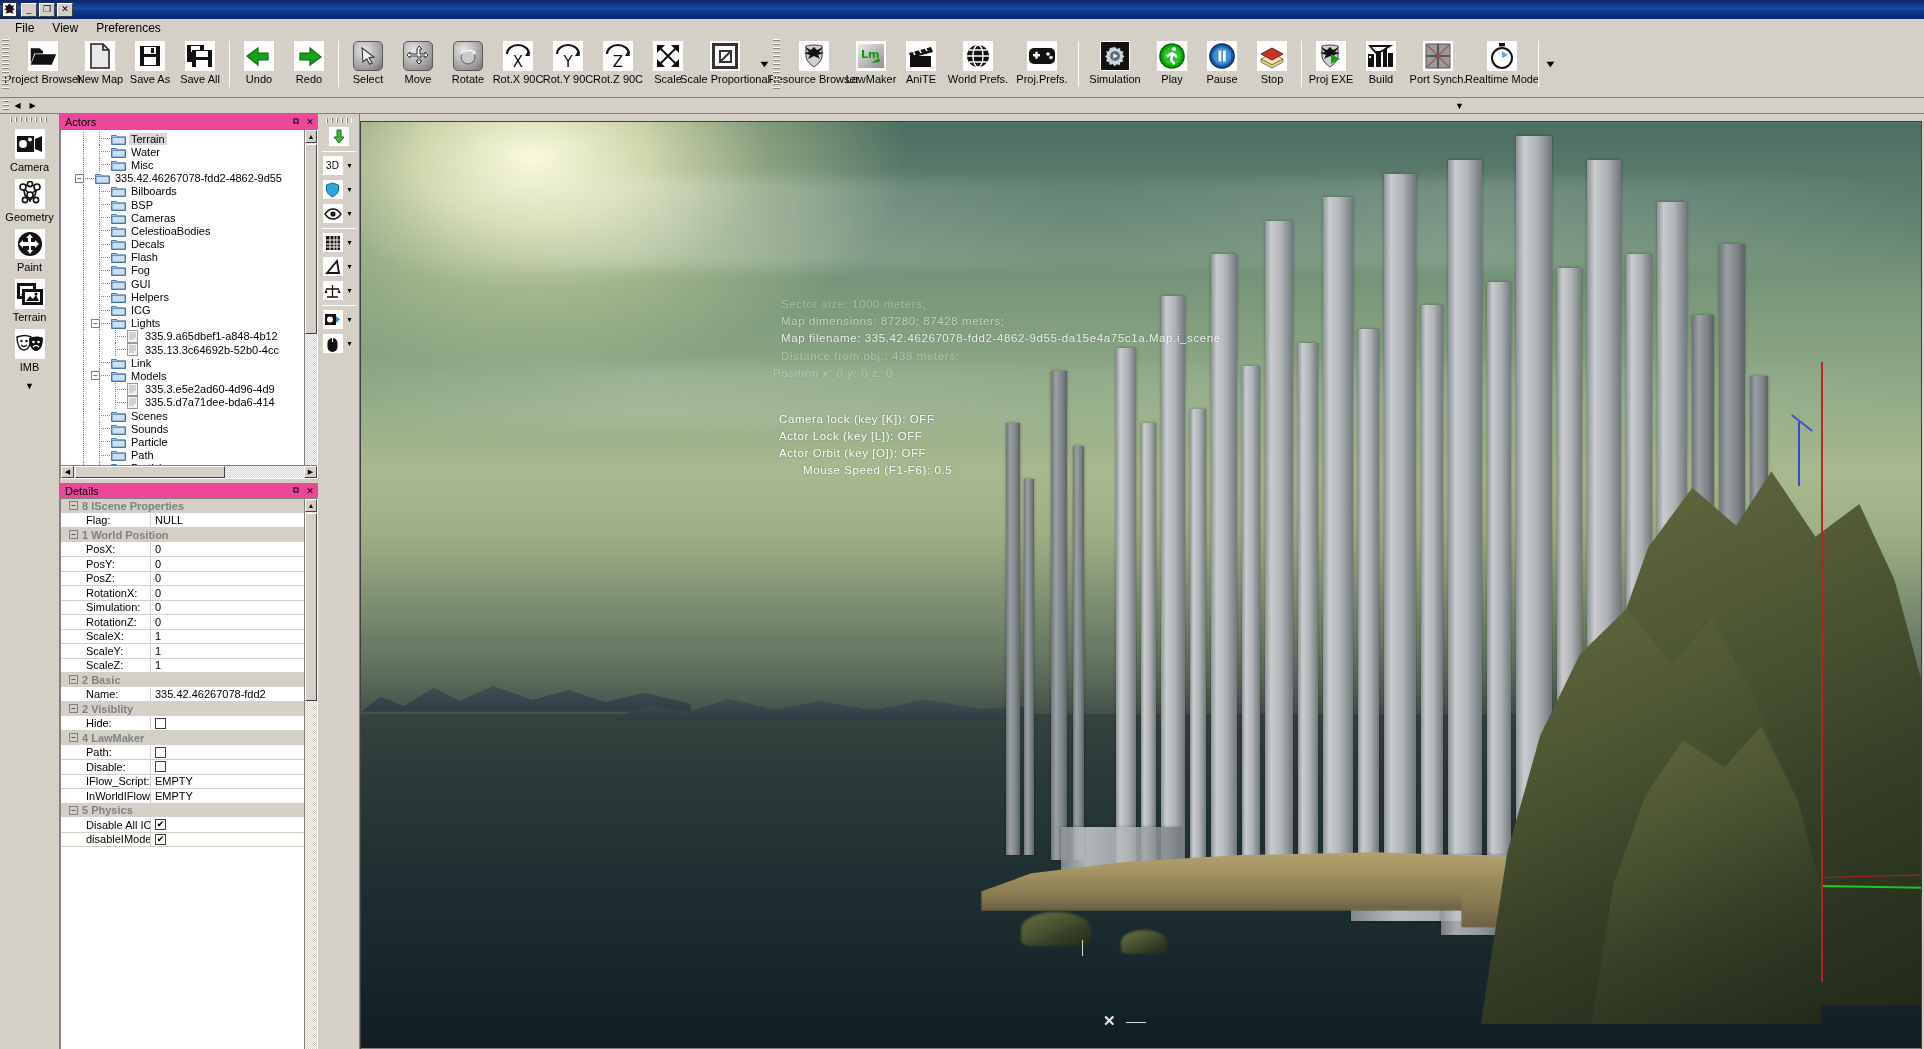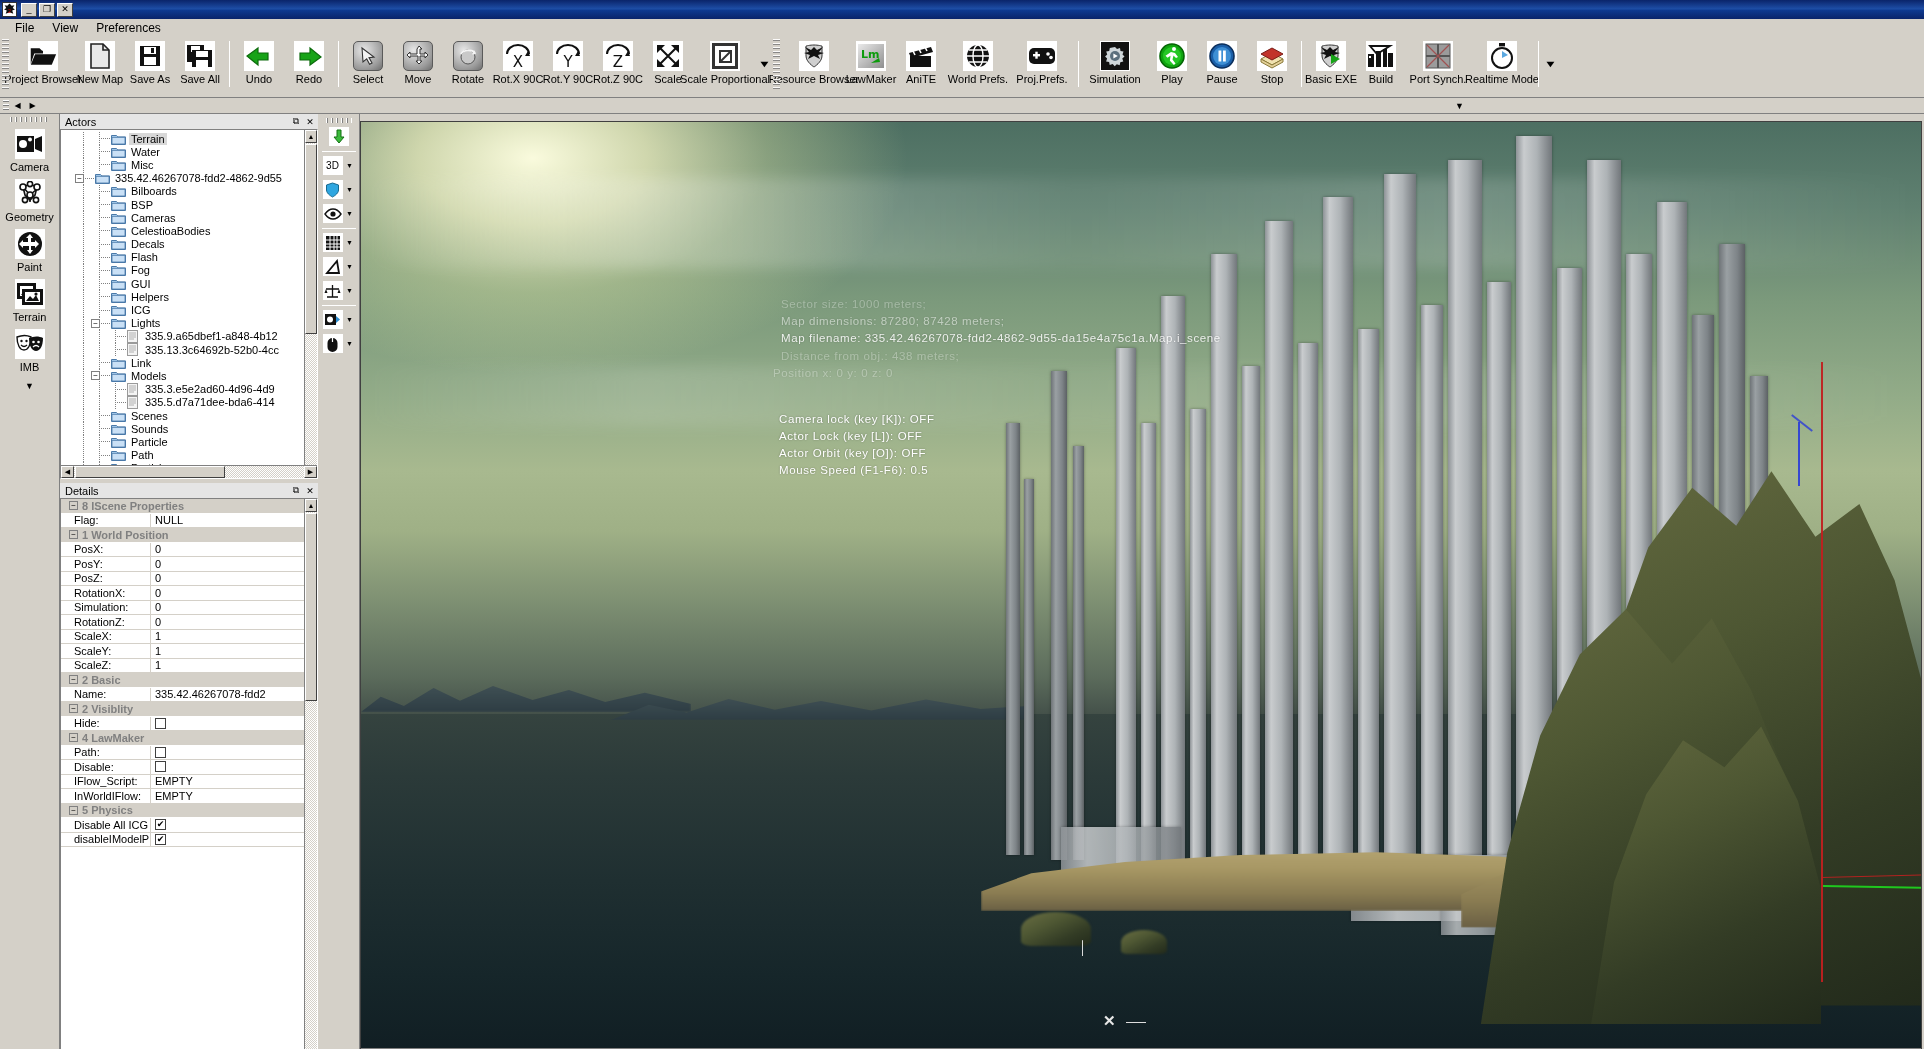--- a/index.html
+++ b/index.html
@@ -126,21 +126,21 @@
   .railitem .lb{font-size:11px;margin-top:1px;color:#000}
   #rail .raildrop{margin-top:6px;font-size:9px;color:#000}
 
   
   #leftdock{
     width:258px;flex:0 0 258px;display:flex;flex-direction:column;
     background:#d4d0c8;
   }
   .panel{display:flex;flex-direction:column;background:#d4d0c8;}
   .panel-cap{
-    height:15px;background:#e5e5e5;display:flex;align-items:center;
+    height:15px;background:#ec4899;display:flex;align-items:center;
     padding:0 2px 0 5px;font-size:11px;color:#000;
   }
   .panel-cap .ttl{flex:1 1 auto}
   .panel-cap .capbtn{
     width:12px;height:12px;display:flex;align-items:center;justify-content:center;
     font-size:9px;margin-left:2px;color:#000;
   }
   .panel-body{
     flex:1 1 auto;background:#fff;position:relative;overflow:hidden;
     border-top:1px solid #808080;border-left:1px solid #808080;
@@ -219,21 +219,21 @@
     color:#808080;font-weight:bold;font-size:11px;
     border-bottom:1px solid #fff;
   }
   .ghdr .gexp{
     width:9px;height:9px;border:1px solid #808080;background:#d4d0c8;
     display:flex;align-items:center;justify-content:center;font-size:8px;line-height:7px;
     margin:0 4px 0 8px;flex:0 0 auto;color:#000;font-weight:normal;
   }
   .grow{display:flex;height:14.5px;align-items:stretch;background:#fff}
   .grow .gk{
-    width:90px;flex:0 0 90px;padding-left:13px;display:flex;align-items:center;
+    width:90px;flex:0 0 90px;padding-left:25px;display:flex;align-items:center;
     border-right:1px solid #d4d0c8;border-bottom:1px solid #d4d0c8;color:#000;font-size:11px;
     white-space:nowrap;overflow:hidden;
   }
   .grow .gv{
     flex:1 1 auto;padding-left:4px;display:flex;align-items:center;
     border-bottom:1px solid #d4d0c8;color:#000;font-size:11px;
     white-space:nowrap;overflow:hidden;
   }
   .chk{
     width:11px;height:11px;border:1px solid #404040;background:#fff;
@@ -622,21 +622,21 @@
     <div class="tbsep"></div>
 
     <div class="tbitem">
       <div class="ic">
         <svg width="30" height="28" viewBox="0 0 30 28">
           <path d="M14 3c4 0 8 1 8 1v10c0 6-8 11-8 11S6 20 6 14V4s4-1 8-1z" fill="#cfcfcf" stroke="#333"></path>
           <path d="M14 5l3 3 6-3-4 5 5 1-6 2 2 4-6-3-6 3 2-4-6-2 5-1-4-5 6 3z" fill="#111"></path>
           <path d="M15 12l9 5-9 5z" fill="#17a317"></path>
         </svg>
       </div>
-      <div class="lb">Basic EXE</div>
+      <div class="lb">Proj EXE</div>
     </div>
 
     <div class="tbitem">
       <div class="ic">
         <svg width="28" height="26" viewBox="0 0 28 26">
             <path d="M3 3h20L10 11z" fill="none" stroke="#111" stroke-width="1.8"></path>
             <rect x="1" y="11" width="6" height="13" fill="#111"></rect>
             <rect x="2" y="13" width="2" height="2" fill="#fff"></rect>
             <rect x="9" y="8" width="5" height="16" fill="#111"></rect>
             <rect x="16" y="6" width="4" height="18" fill="#111"></rect>
@@ -1425,21 +1425,21 @@
 
       <div class="hudtext faint" style="left:420px;top:176px">Sector size:  1000  meters;</div>
       <div class="hudtext faint2" style="left:420px;top:193px">Map dimensions:  87280;  87428  meters;</div>
       <div class="hudtext" style="left:420px;top:210px;opacity:.85">Map filename:  335.42.46267078-fdd2-4862-9d55-da15e4a75c1a.Map.i_scene</div>
       <div class="hudtext faint" style="left:420px;top:228px">Distance from obj.:  438  meters;</div>
       <div class="hudtext faint" style="left:412px;top:245px">Position x: 0   y: 0   z: 0</div>
 
       <div class="hudtext" style="left:418px;top:291px">Camera lock (key [K]): OFF</div>
       <div class="hudtext" style="left:418px;top:308px">Actor Lock (key [L]): OFF</div>
       <div class="hudtext" style="left:418px;top:325px">Actor Orbit (key [O]): OFF</div>
-      <div class="hudtext" style="left:418px;top:342px">Mouse Speed (F1-F6): 0.5</div>
+      <div class="hudtext" style="left:442px;top:342px">Mouse Speed (F1-F6): 0.5</div>
     </div>
 
     <div class="vp-hscroll">
       
       
       
     </div>
   </div>
 </div>
 

